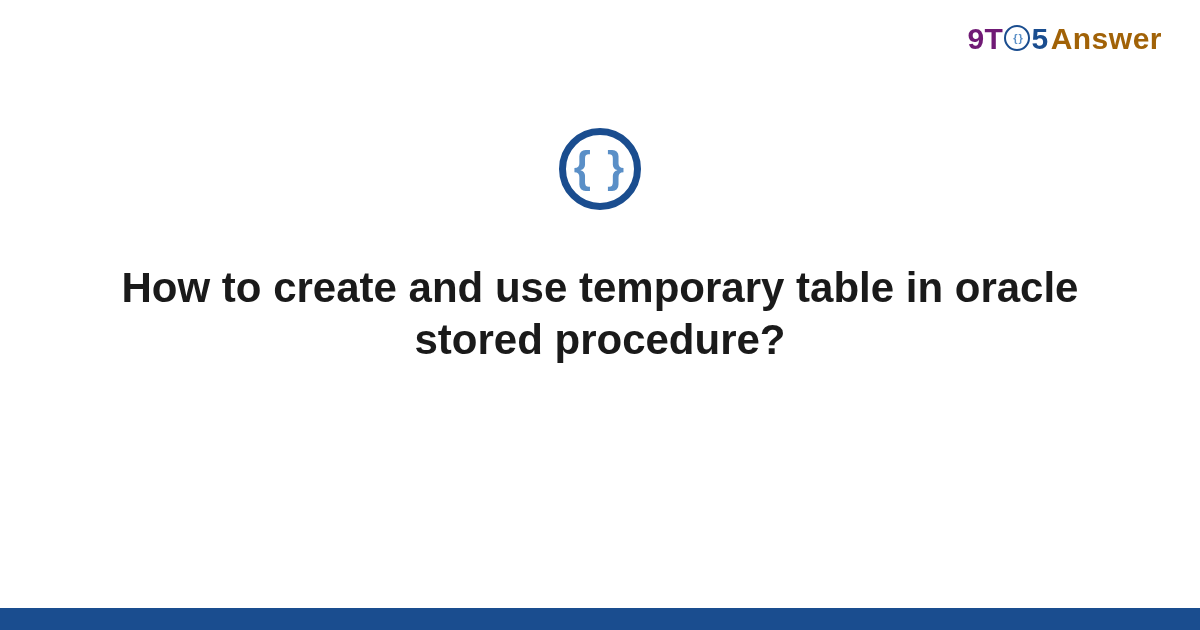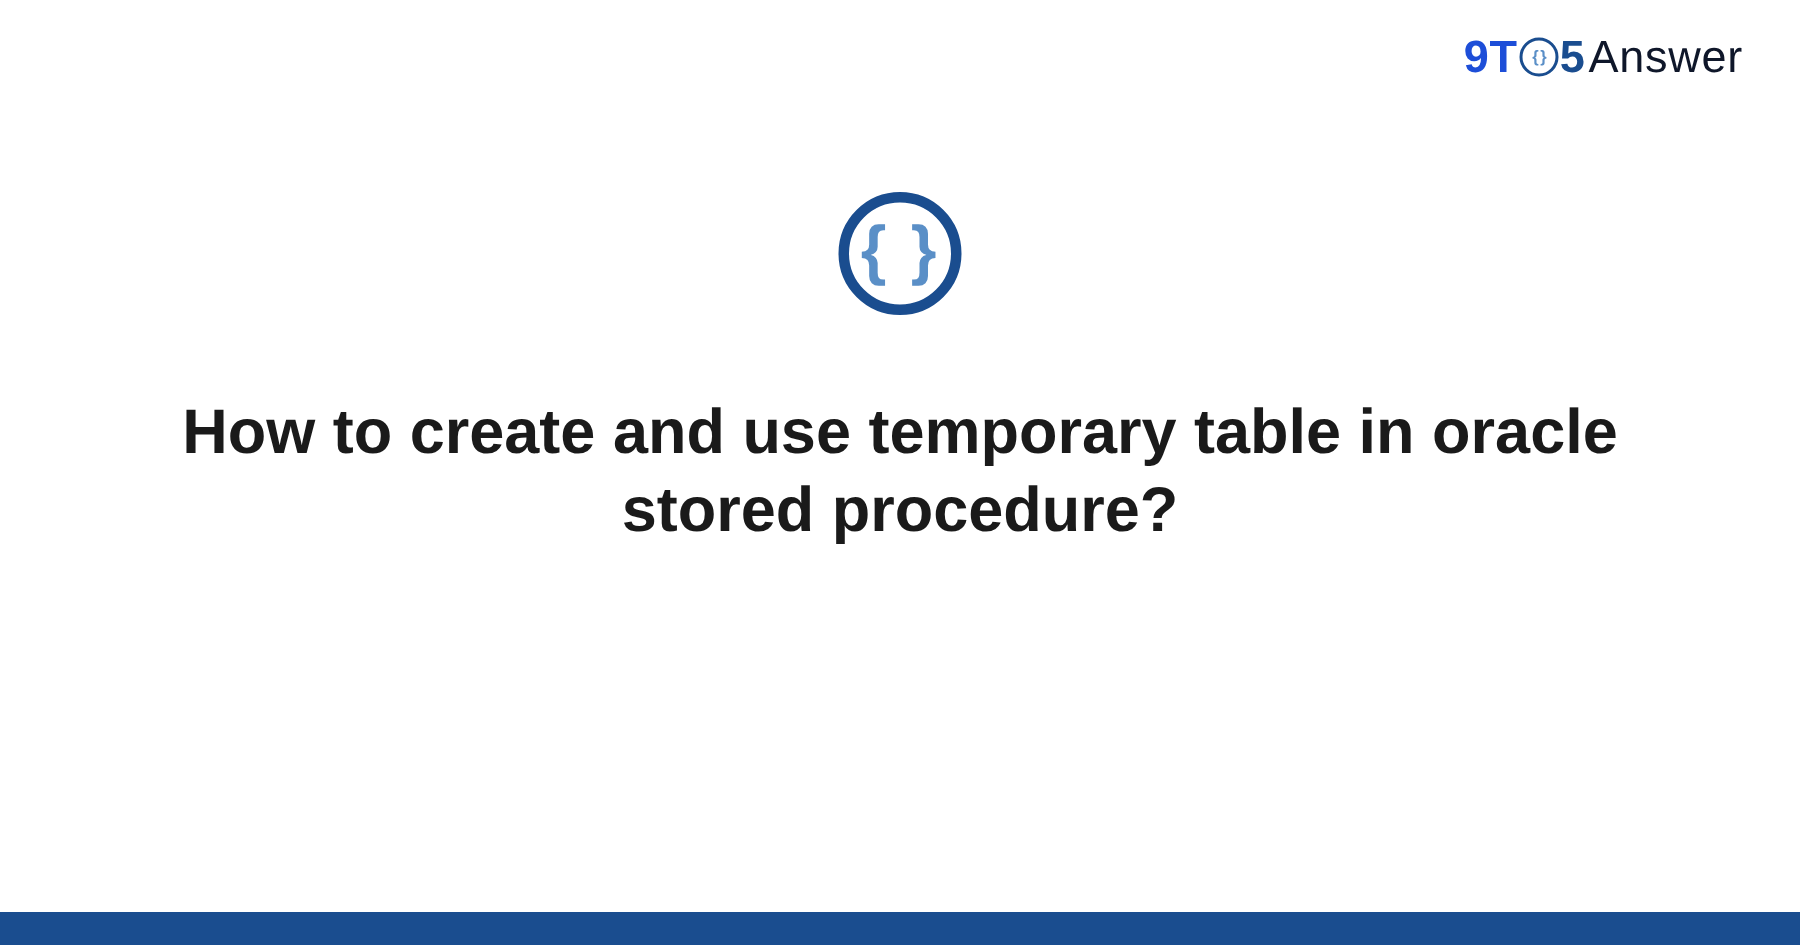--- a/index.html
+++ b/index.html
@@ -19,21 +19,21 @@
       position: absolute;
       top: 22px;
       right: 38px;
       display: flex;
       align-items: center;
       font-size: 30px;
       font-weight: 500;
       letter-spacing: 0.5px;
     }
     .logo-9t {
-      color: #1d4ed8;
+      color: #701a75;
       font-weight: 600;
     }
     .logo-o {
       display: inline-flex;
       align-items: center;
       justify-content: center;
       width: 26px;
       height: 26px;
       border: 2.5px solid #1a4d8f;
       border-radius: 50%;
@@ -45,22 +45,22 @@
       font-size: 11px;
       color: #5a8fc7;
       font-weight: 700;
       letter-spacing: -1px;
     }
     .logo-5 {
       color: #1a4d8f;
       font-weight: 600;
     }
     .logo-answer {
-      color: #0f172a;
-      font-weight: 400;
+      color: #a16207;
+      font-weight: 700;
       margin-left: 2px;
     }
     .center-icon {
       position: absolute;
       top: 128px;
       left: 50%;
       transform: translateX(-50%);
       width: 82px;
       height: 82px;
       border: 7px solid #1a4d8f;

